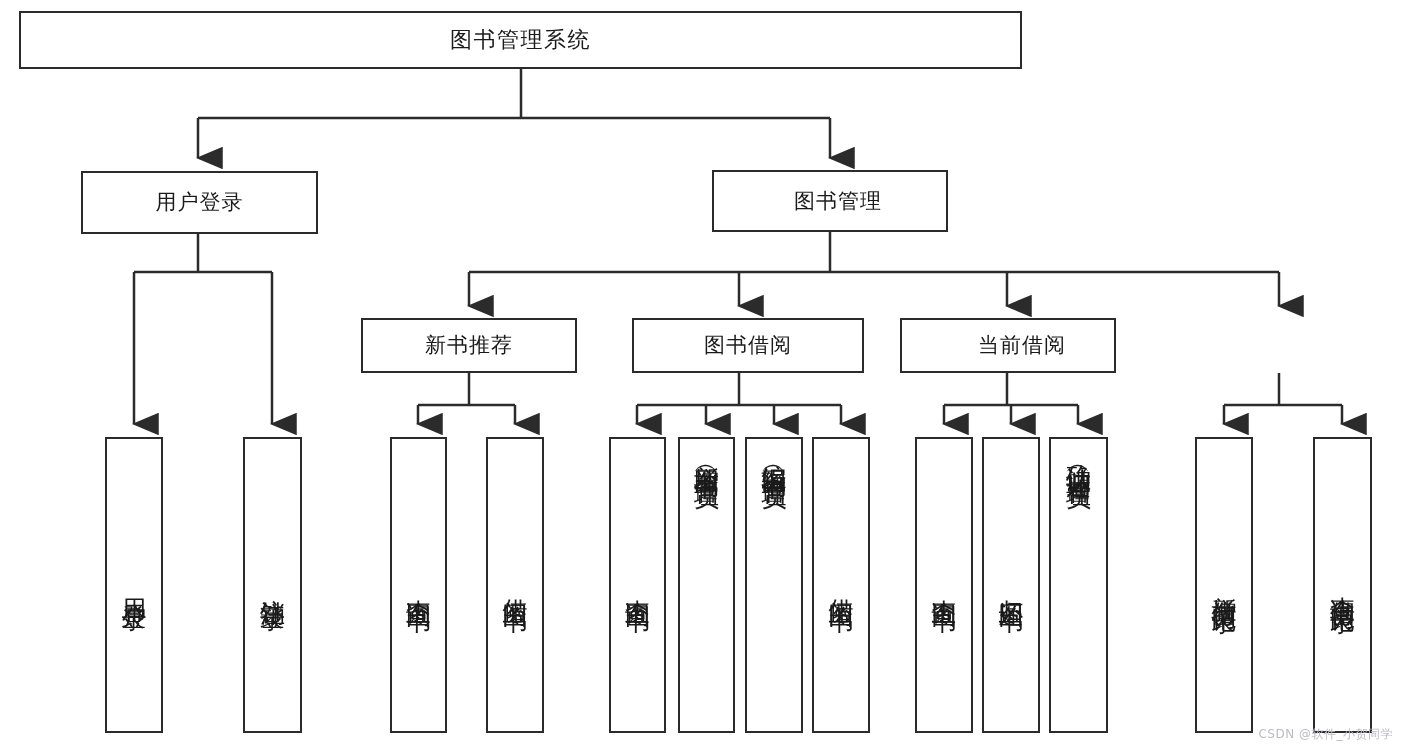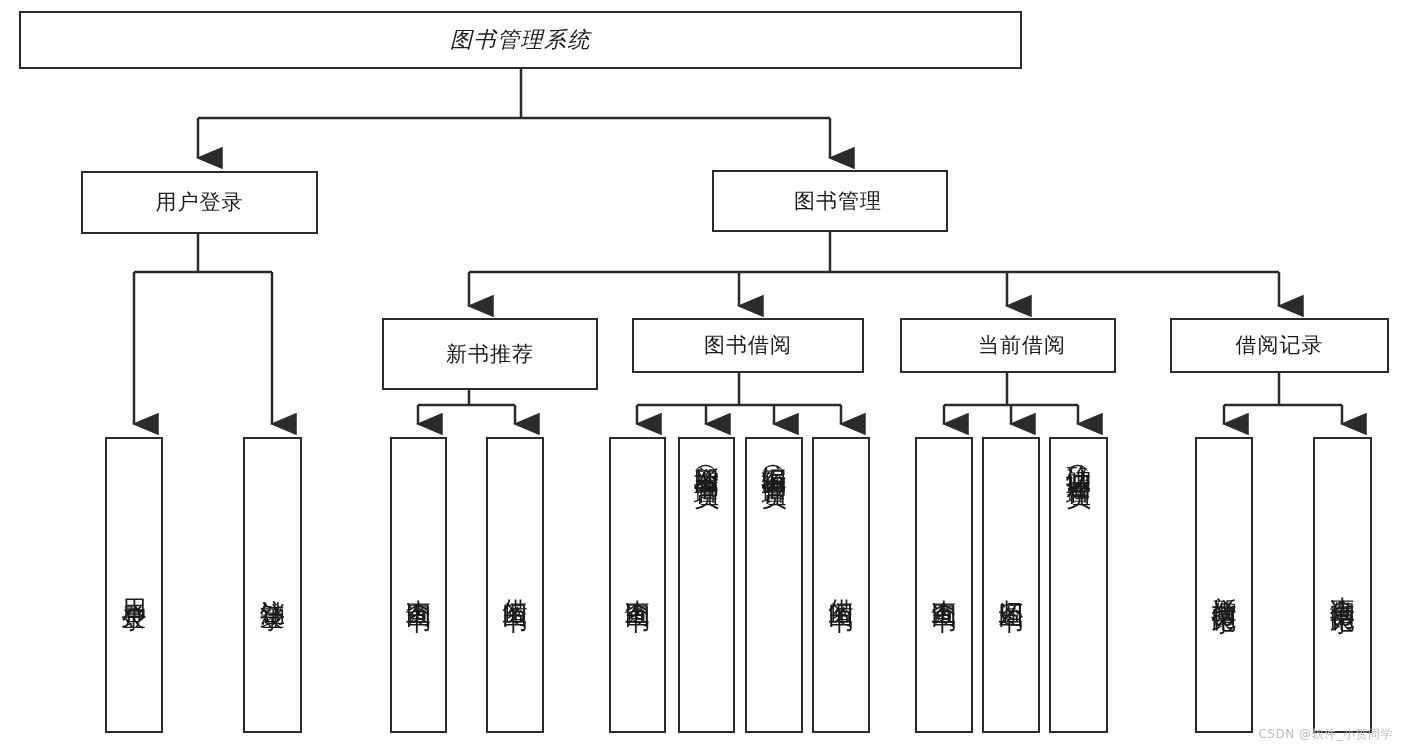--- a/index.html
+++ b/index.html
@@ -129,43 +129,40 @@
       <path d="M 1011 405 L 1011 424" marker-end="url(#arrow)"></path>
       <path d="M 1078 405 L 1078 424" marker-end="url(#arrow)"></path>
 
       <path d="M 1279 373 L 1279 405"></path>
       <path d="M 1224 405 L 1342 405"></path>
       <path d="M 1224 405 L 1224 424" marker-end="url(#arrow)"></path>
       <path d="M 1342 405 L 1342 424" marker-end="url(#arrow)"></path>
     </g>
   </svg>
 
-  <div class="node h root" style="left:19px; top:11px; width:1003px; height:58px;font-style:italic;">
+  <div class="node h root" style="left:19px; top:11px; width:1003px; height:58px;">
     <span class="label">图书管理系统</span>
   </div>
 
   <div class="node h" style="left:81px; top:171px; width:237px; height:63px;">
     <span class="label">用户登录</span>
   </div>
   <div class="node h" style="left:712px; top:170px; width:236px; height:62px;padding-left:16px;">
     <span class="label">图书管理</span>
   </div>
 
-  <div class="node h" style="left:361px; top:318px; width:216px; height:72px;margin-left:21px;">
+  <div class="node h" style="left:361px; top:318px; width:216px; height:55px;">
     <span class="label">新书推荐</span>
   </div>
   <div class="node h" style="left:632px; top:318px; width:232px; height:55px;">
     <span class="label">图书借阅</span>
   </div>
   <div class="node h" style="left:900px; top:318px; width:216px; height:55px;padding-left:28px;">
     <span class="label">当前借阅</span>
   </div>
-  <div class="node h" style="left:1170px; top:318px; width:219px; height:55px;">
-    <span class="label">借阅记录</span>
-  </div>
 
   <div class="node v center" style="left:105px; top:437px; width:58px; height:296px;">
     <span class="label">用户登录</span>
   </div>
   <div class="node v center" style="left:243px; top:437px; width:59px; height:296px;">
     <span class="label">注销登录</span>
   </div>
 
   <div class="node v center" style="left:390px; top:437px; width:57px; height:296px;">
     <span class="label">查询图书</span>

